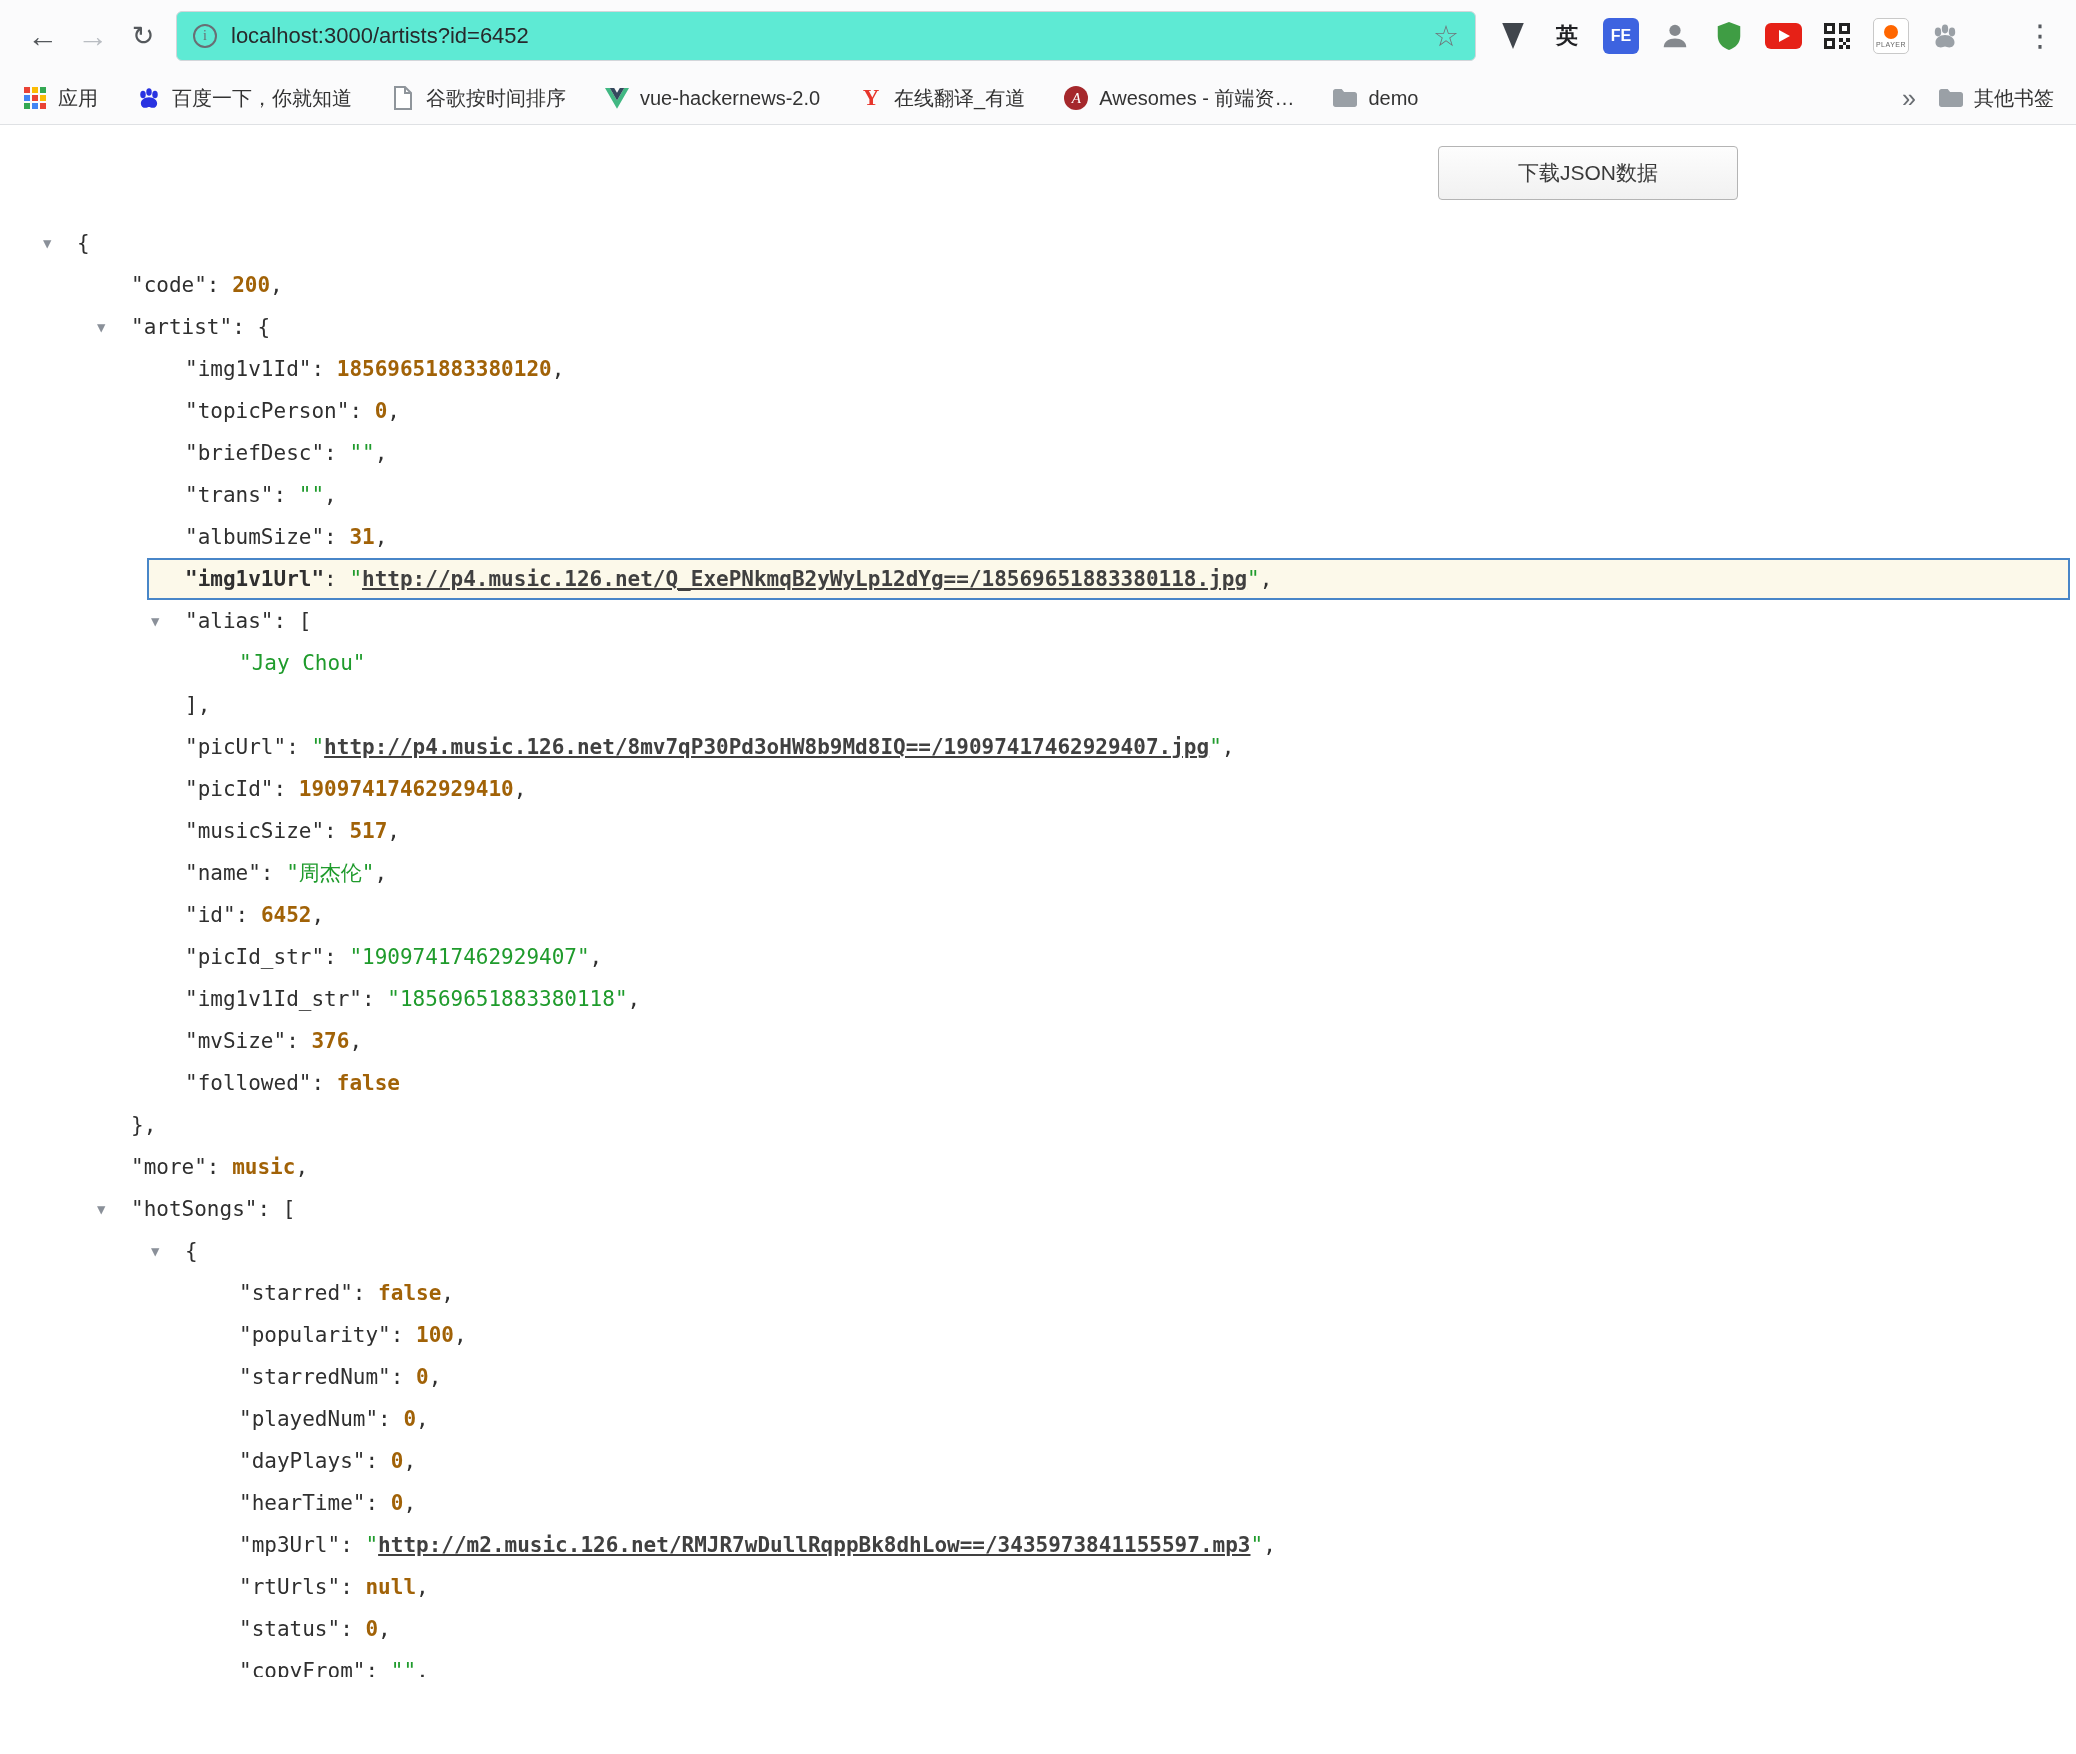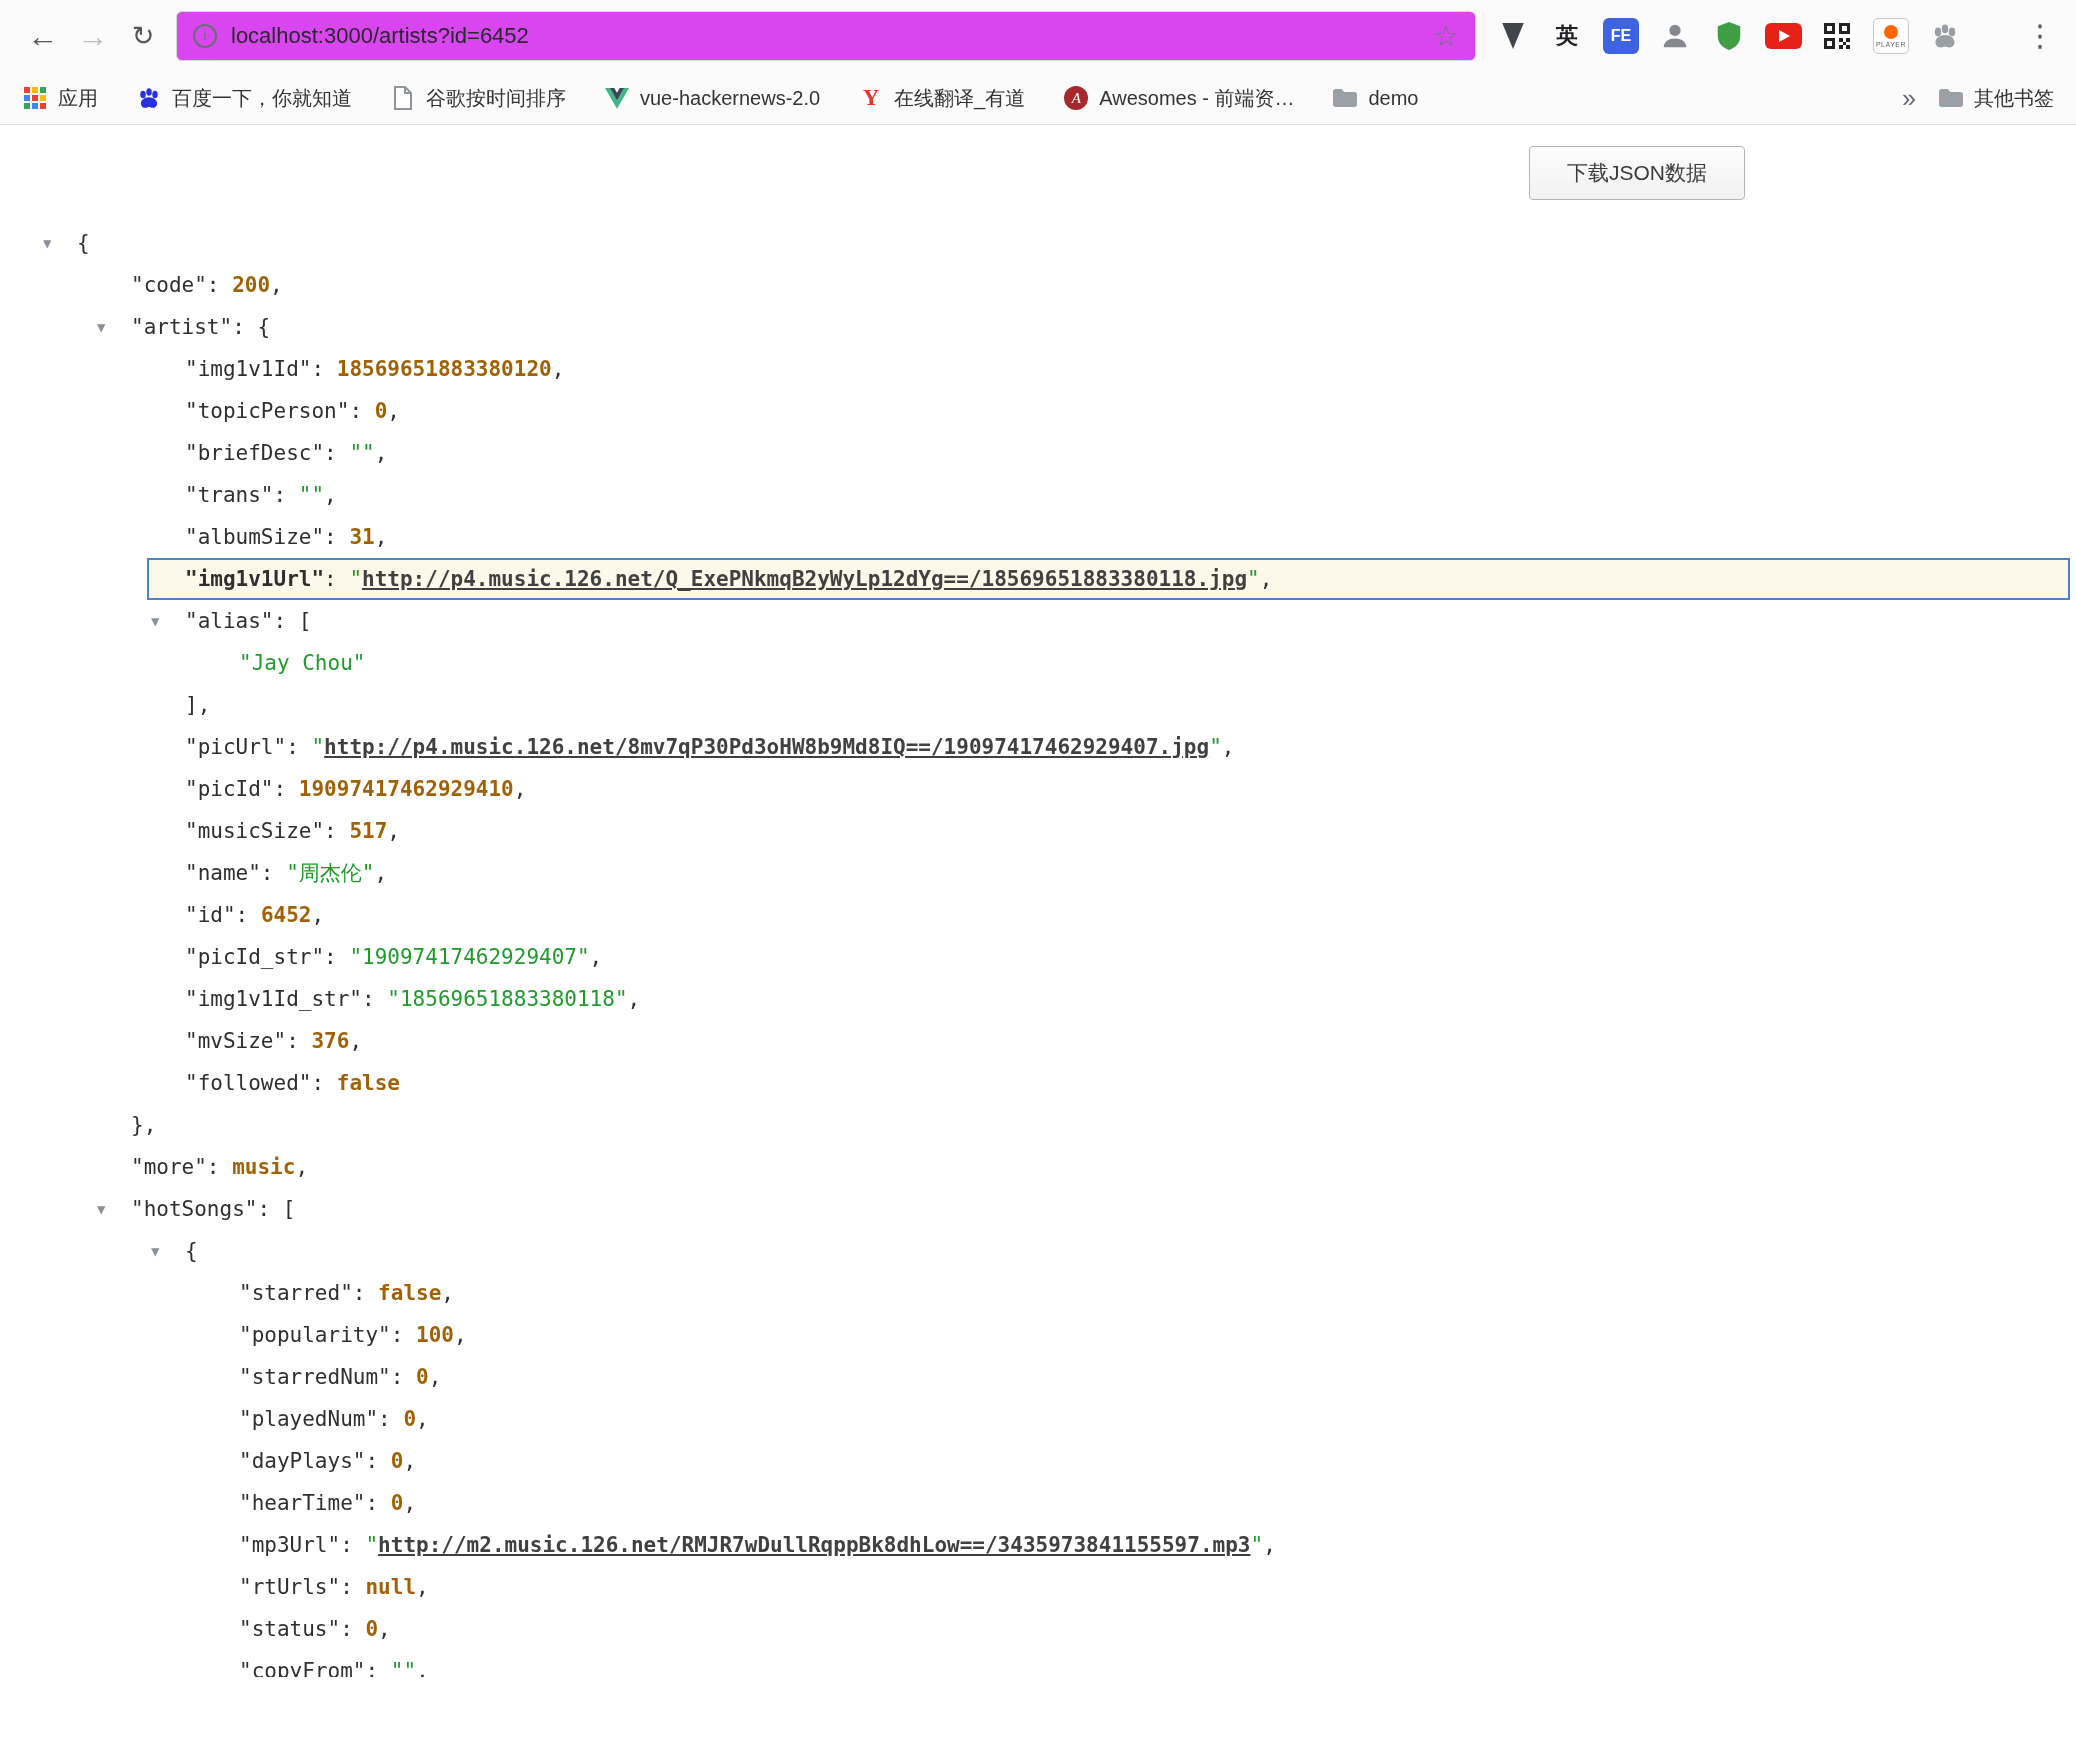--- a/index.html
+++ b/index.html
@@ -23,21 +23,21 @@
   .user{position:absolute;right:26px;top:26px;font-size:21px;color:#2d2d2d}
 
   
   .navbar{position:relative;height:72px;background:#fbfbfc;display:flex;align-items:center;padding:0 18px}
   .nav-btn{width:50px;text-align:center;font-size:31px;color:#54585c;flex:none;cursor:pointer;line-height:1}
   .nav-btn.disabled{color:#b9bdc2;cursor:default}
   .icon-back::before{content:"←"}
   .icon-fwd::before{content:"→"}
   .icon-reload{font-size:27px}
   .icon-reload::before{content:"↻"}
-  .omnibox{flex:none;width:1300px;height:50px;background:#d946ef;border:1px solid #d3d6da;border-radius:6px;
+  .omnibox{flex:none;width:1300px;height:50px;background:#5eead4;border:1px solid #d3d6da;border-radius:6px;
        display:flex;align-items:center;padding:0 16px;margin-left:8px;cursor:text}
   .info-icon{width:24px;height:24px;border:2px solid #696e74;border-radius:50%;color:#696e74;
        font-size:14px;line-height:20px;text-align:center;font-family:"Liberation Serif",serif;flex:none;cursor:pointer}
   .info-icon::before{content:"i"}
   .url{font-size:22px;color:#27292c;margin-left:14px;flex:1;white-space:nowrap;overflow:hidden}
   .star{font-size:29px;color:#6f7479;flex:none;cursor:pointer;line-height:1}
   .star::before{content:"☆"}
   .exts{display:flex;align-items:center;gap:12px;margin-left:16px}
   .ext{width:42px;height:42px;display:flex;flex-direction:column;align-items:center;justify-content:center;cursor:pointer}
   .ic-translate{font-size:22px;color:#202124;font-weight:bold}
@@ -62,21 +62,21 @@
   .ic-awesomes{background:#a5282c;border-radius:50%;color:#fff;font-size:15px;font-style:italic;
        width:24px;height:24px;line-height:24px;text-align:center;font-family:"Liberation Serif",serif}
   .bm-right{margin-left:auto;display:flex;align-items:center;gap:22px}
   .chev{color:#6a6e73;font-size:25px;cursor:pointer;line-height:1}
   .chev::before{content:"»"}
 
   
   .content{position:relative;height:1552px;background:#fff;overflow:hidden}
   .btn{height:54px;border:1px solid #b4b4b4;background:linear-gradient(#fdfdfd,#f1f1f1);
        font-size:21px;color:#3a3a3a;border-radius:4px;font-family:"Liberation Sans",sans-serif;cursor:pointer}
-  .download-btn{position:absolute;top:21px;right:331px;width:216px}
+  .download-btn{position:absolute;top:21px;right:338px;width:300px}
   .seg{position:absolute;top:21px;right:2px;display:flex}
   .seg .btn{border-radius:0;width:165px}
   .seg .btn.first{border-radius:4px 0 0 4px;background:#ececec}
   .seg .btn.last{border-radius:0 4px 4px 0;border-left:none}
 
   .json-view{position:absolute;top:97px;left:0;right:0;font-family:"DejaVu Sans Mono",monospace;font-size:21px}
   .json-line{position:relative;height:42px;line-height:42px;white-space:nowrap}
   .json-line .arrow{position:absolute;top:0;font-size:14px;color:#8a9099;cursor:pointer}
   .k,.p{color:#2f2f2f}
   .v-num{color:#a16207;font-weight:bold}

